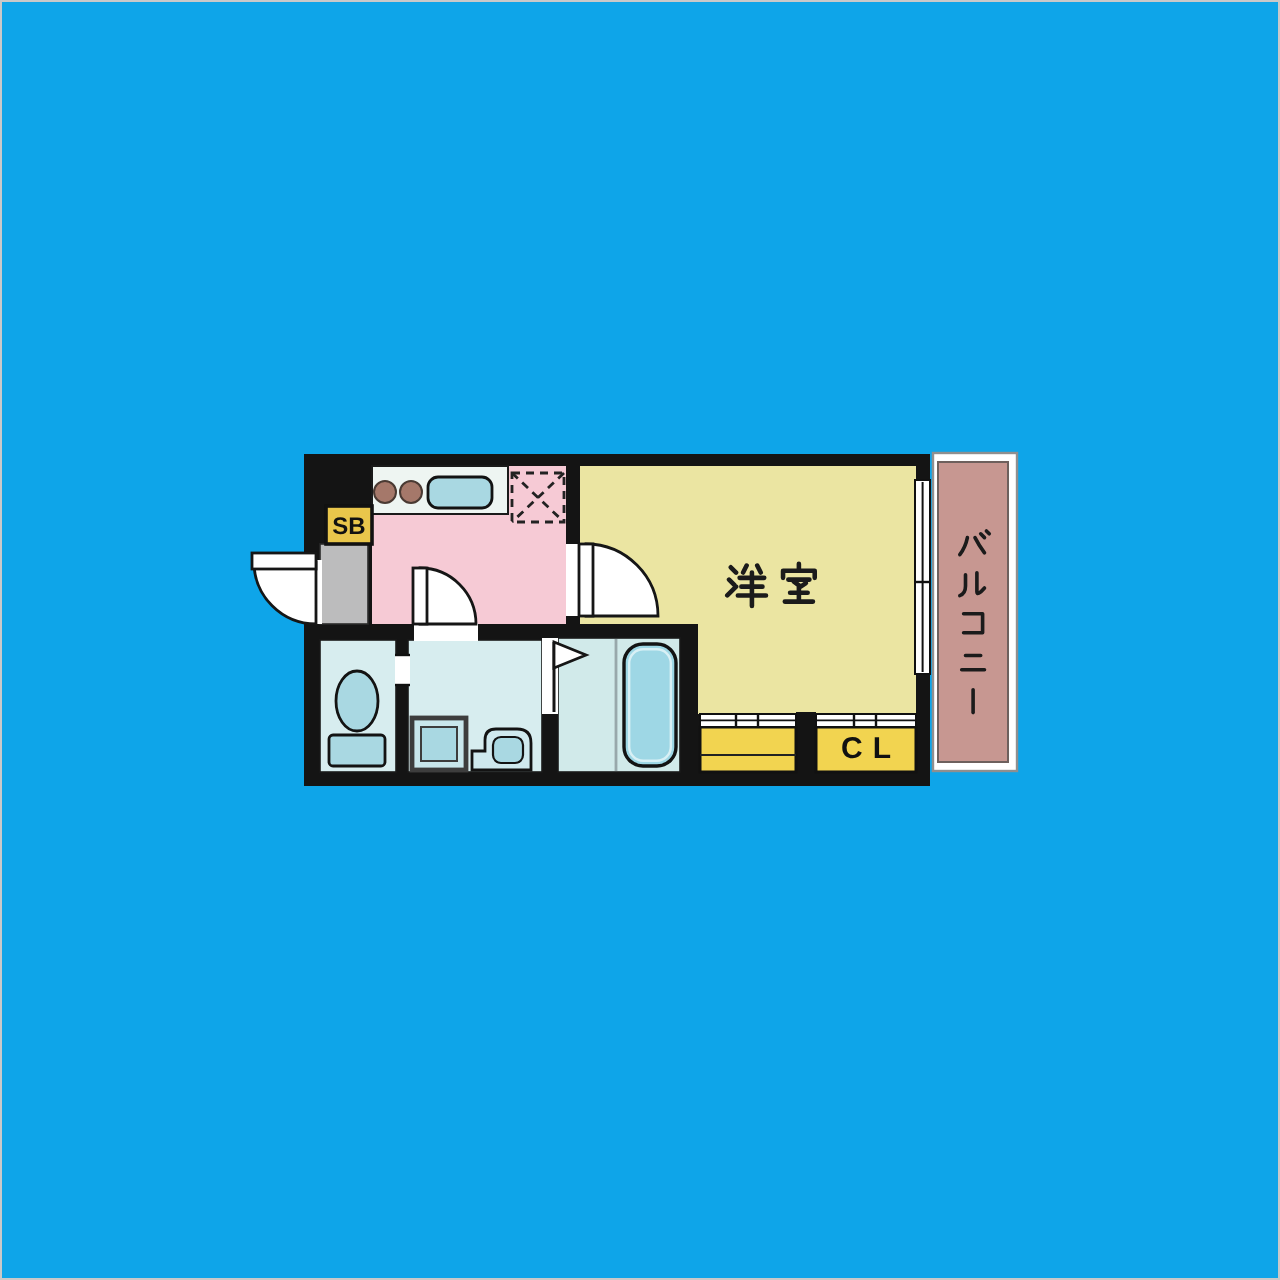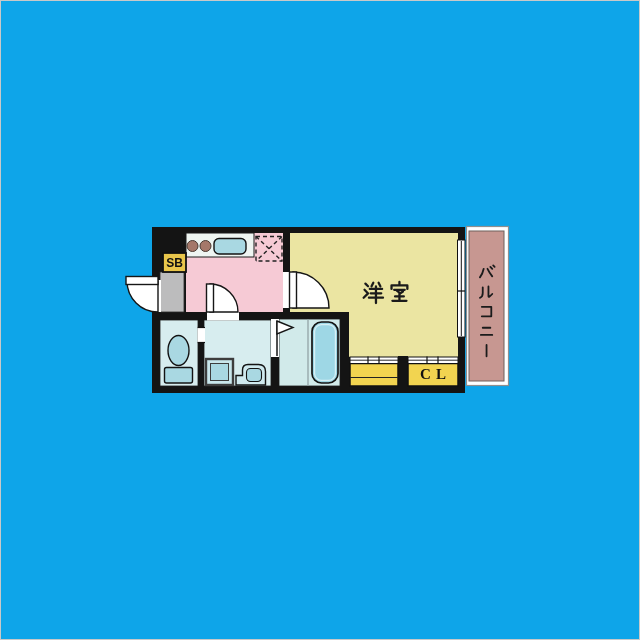--- a/index.html
+++ b/index.html
@@ -5,21 +5,21 @@
   html,body{margin:0;padding:0;background:#ffffff;}
   .canvas{
     position:relative;width:640px;height:640px;background:#0ea5e9;
     font-family:"Liberation Sans","DejaVu Sans",sans-serif;
     box-sizing:border-box;outline:1px solid #c9c9c9;outline-offset:-1px;
     overflow:hidden;
   }
   .canvas svg{position:absolute;left:0;top:0;}
   .overlay{position:absolute;display:flex;align-items:center;justify-content:center;color:#111;}
   .sb-label{left:163px;top:253px;width:23px;height:19px;font-size:12px;font-weight:bold;}
-  .cl-label{left:408px;top:363px;width:50px;height:23px;font-size:15px;font-weight:bold;letter-spacing:5px;text-indent:5px;font-family:Liberation Serif, serif;}
+  .cl-label{left:408px;top:363px;width:50px;height:23px;font-size:15px;font-weight:bold;letter-spacing:5px;text-indent:5px;}
   .ghost-text{color:transparent;pointer-events:none;user-select:none;font-family:Liberation Mono, monospace;}
   .western-room-text{left:360px;top:279px;width:52px;height:27px;font-size:23px;font-weight:bold;}
   .balcony-text{left:476px;top:263px;width:22px;height:100px;font-size:14px;writing-mode:vertical-rl;}
   .glyph{stroke:#1b1b1b;fill:none;stroke-linecap:round;stroke-linejoin:round;}
 </style>
 </head>
 <body>
 
 <div class="canvas">
 

